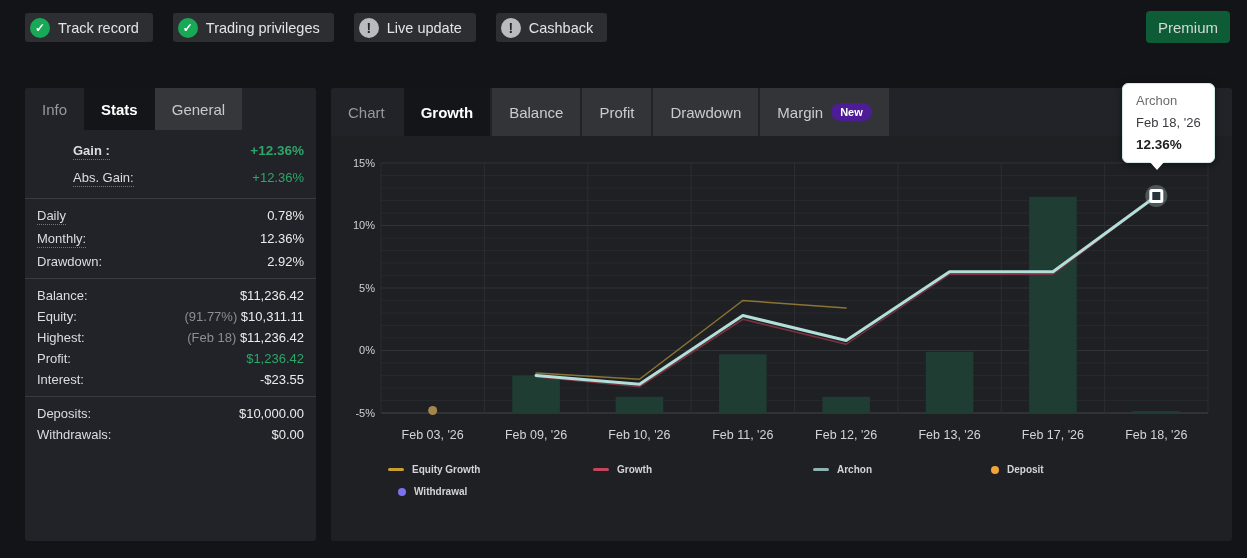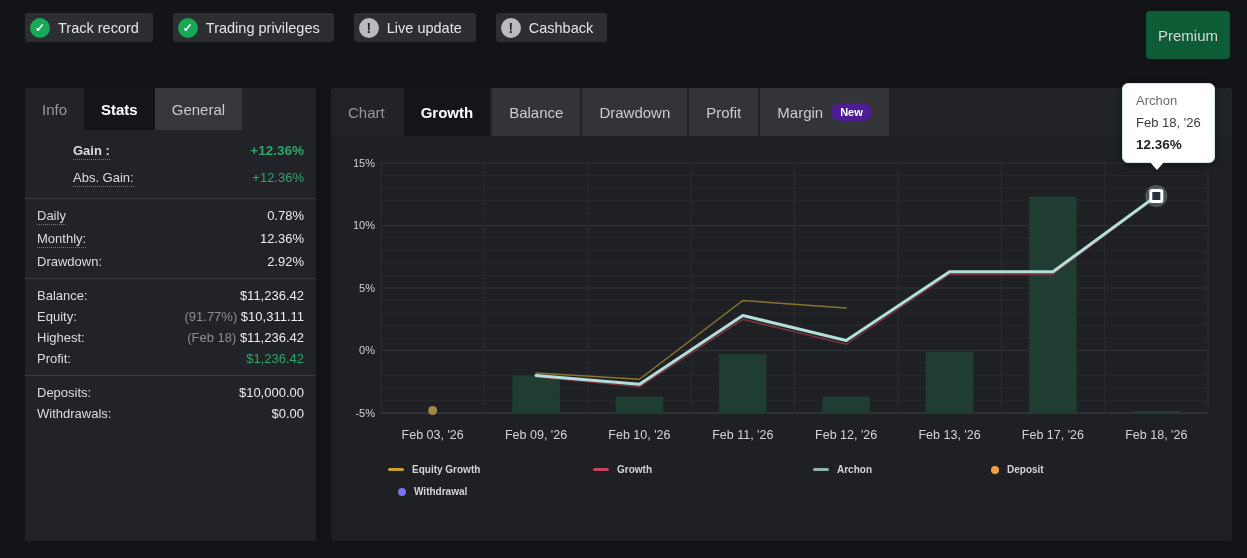--- a/index.html
+++ b/index.html
@@ -6,21 +6,21 @@
   html,body { width:1247px; height:558px; background:#131418; overflow:hidden;
     font-family:"Liberation Sans", sans-serif; }
   
   .topbar { position:absolute; left:25px; top:13px; display:flex; gap:20px; }
   .badge { display:flex; align-items:center; gap:8px; background:#2d2e32; border-radius:3px;
     padding:4px 14px 4px 5px; height:29px; cursor:default; }
   .badge-icon { width:20px; height:20px; border-radius:50%; display:flex; align-items:center;
     justify-content:center; font-size:12px; font-weight:bold; color:#fff; }
   .badge-icon.excl { color:#26272b; font-size:14px; }
   .badge-label { color:#e3e4e6; font-size:14.5px; }
-  .premium-btn { position:absolute; right:17px; top:11px; width:84px; height:48px;
+  .premium-btn { position:absolute; right:17px; top:11px; width:84px; height:32px;
     background:#0d5c36; border:none; border-radius:4px; color:#d5dad5; font-size:15px;
     font-family:inherit; cursor:pointer; }
   
   .panel { position:absolute; top:88px; border-radius:3px; }
   .stats-panel { left:25px; width:291px; height:453px; background:#222328; }
   .chart-panel { left:331px; width:901px; height:453px; background:#1f2024; }
   
   .tabstrip { display:flex; align-items:stretch; background:#222328;
     border-radius:3px 3px 0 0; }
   .stats-panel .tabstrip { height:42px; }
@@ -140,20 +140,24 @@
           <span class="val "><span class="pref">(91.77%) </span>$10,311.11</span>
         </div>
         <div class="row">
           <span class="lab">Highest:</span>
           <span class="val "><span class="pref">(Feb 18) </span>$11,236.42</span>
         </div>
         <div class="row">
           <span class="lab">Profit:</span>
           <span class="val green">$1,236.42</span>
         </div>
+        <div class="row">
+          <span class="lab">Interest:</span>
+          <span class="val ">-$23.55</span>
+        </div>
       </div>
       <div class="group">
         <div class="row">
           <span class="lab">Deposits:</span>
           <span class="val ">$10,000.00</span>
         </div>
         <div class="row">
           <span class="lab">Withdrawals:</span>
           <span class="val ">$0.00</span>
         </div>
@@ -166,24 +170,24 @@
       <div class="tab">
         <span class="tab-label">Chart</span>
       </div>
       <div class="tab active">
         <span class="tab-label">Growth</span>
       </div>
       <div class="tab">
         <span class="tab-label">Balance</span>
       </div>
       <div class="tab">
+        <span class="tab-label">Profit</span>
+      </div>
+      <div class="tab">
         <span class="tab-label">Drawdown</span>
-      </div>
-      <div class="tab">
-        <span class="tab-label">Profit</span>
       </div>
       <div class="tab">
         <span class="tab-label">Margin</span>
         <span class="new-pill">New</span>
       </div>
     </div>
 
   <span class="ctx-icon">
     <svg width="16" height="28" viewBox="0 0 16 28">
       <line x1="4.5" y1="2" x2="4.5" y2="26" stroke="#aab3b3" stroke-width="1.6"></line>

